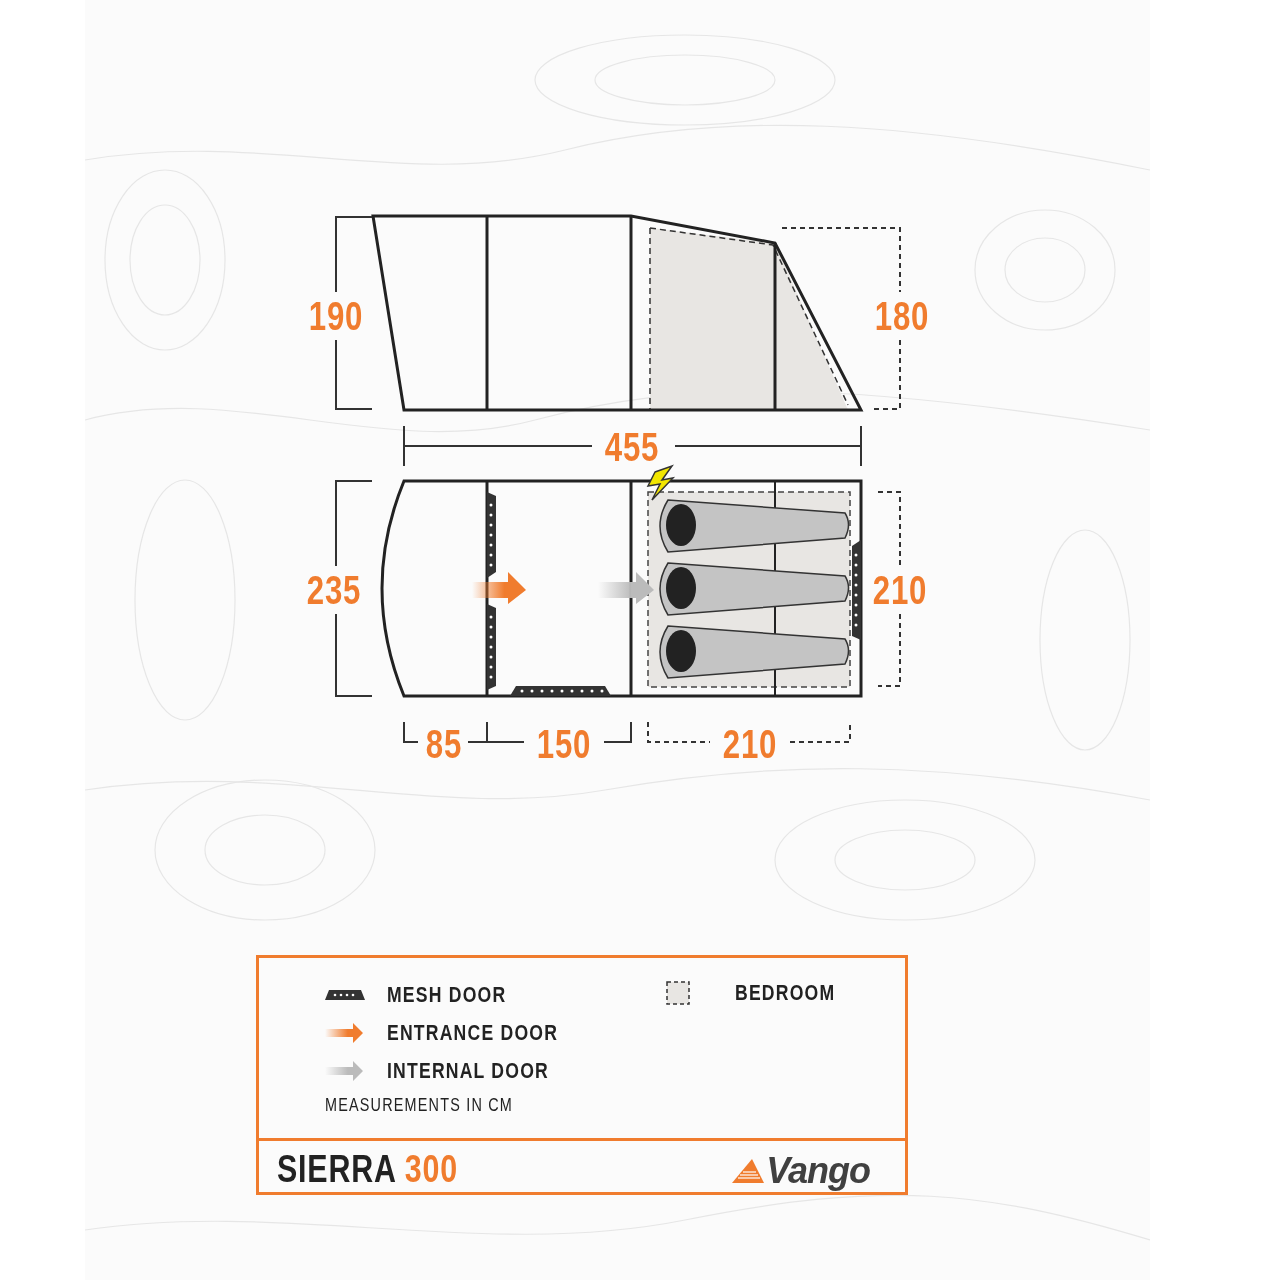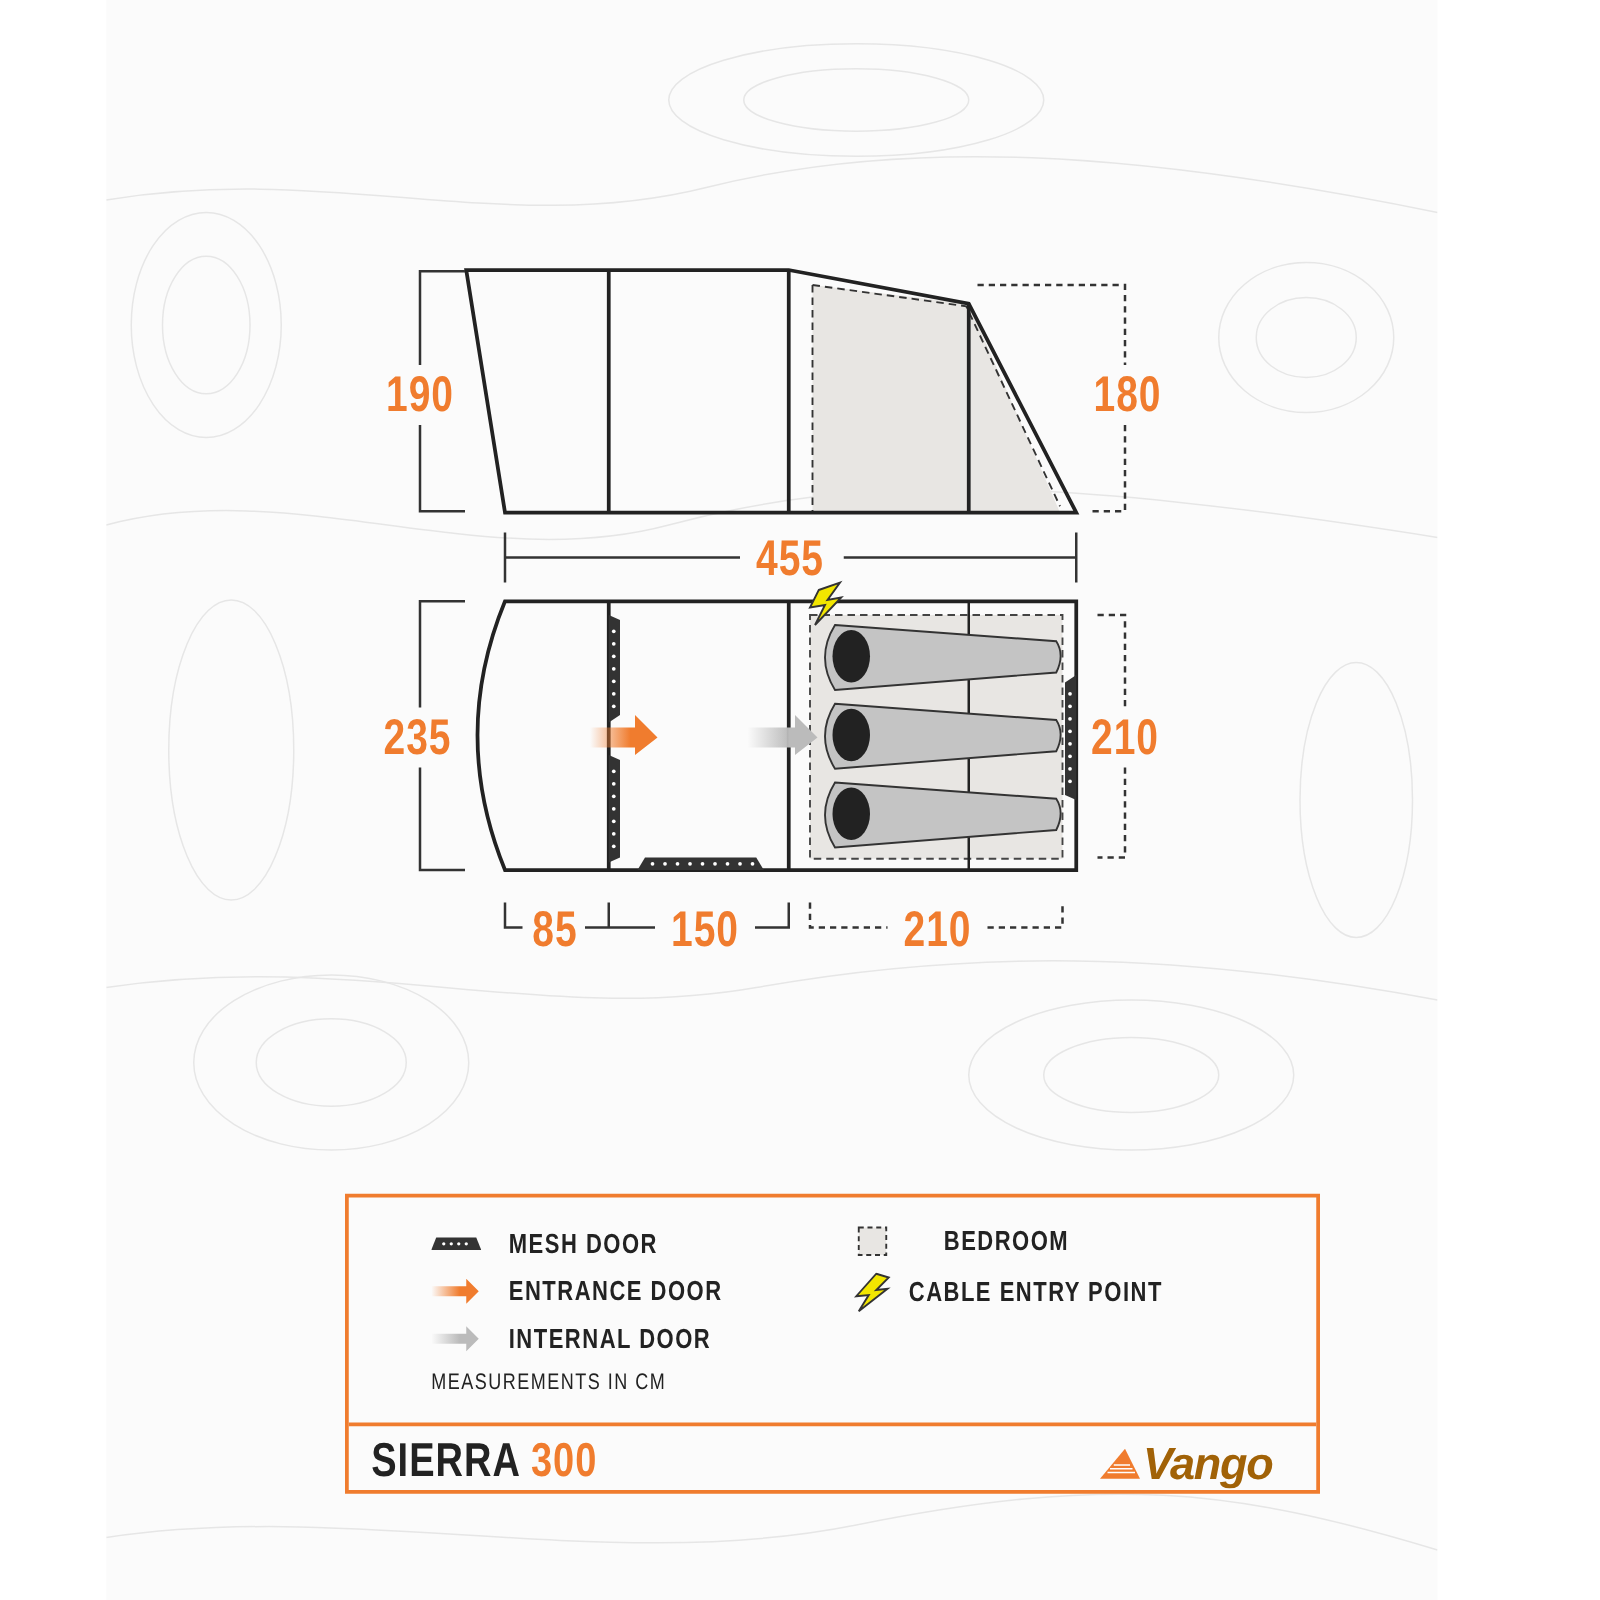--- a/index.html
+++ b/index.html
@@ -1,28 +1,28 @@
 <!DOCTYPE html>
 <html><head>
 <meta charset="utf-8">
 <style>
   html, body { margin:0; padding:0; }
   body { width:1280px; height:1280px; background:#ffffff; position:relative; overflow:hidden; font-family:"Liberation Sans", sans-serif; }
   .bg { position:absolute; left:85px; top:0; width:1065px; height:1280px; background:#fbfbfb; }
   .topo { position:absolute; left:0; top:0; }
   .dim { position:absolute; color:#f07c2e; font-family:"Liberation Sans", sans-serif; font-weight:bold; font-size:40px; letter-spacing:1px; transform:scaleX(0.78); transform-origin:center; line-height:1; text-align:center; }
-  .legend { position:absolute; left:276px; top:955px; width:780px; height:240px; border:3px solid #f07c2e; box-sizing:border-box; }
+  .legend { position:absolute; left:256px; top:955px; width:652px; height:240px; border:3px solid #f07c2e; box-sizing:border-box; }
   .legend .sep { position:absolute; left:0; right:0; top:180px; height:3px; background:#f07c2e; }
   .leg-item { position:absolute; display:flex; align-items:center; }
   .leg-label { font-family:"Liberation Sans", sans-serif; font-weight:bold; font-size:22px; color:#222; transform:scaleX(0.8); transform-origin:left center; letter-spacing:1.5px; white-space:nowrap; }
   .leg-note { position:absolute; left:66px; top:137px; font-size:18px; color:#222; transform:scaleX(0.8); transform-origin:left center; letter-spacing:1.5px; white-space:nowrap; }
   .title { position:absolute; left:18px; top:190px; font-weight:bold; font-size:38px; color:#222; transform:scaleX(0.8); transform-origin:left center; letter-spacing:1px; white-space:nowrap; }
   .title .num { color:#f07c2e; }
   .brand { position:absolute; right:35px; top:192px; display:flex; align-items:center; }
-  .brand-text { font-weight:bold; font-style:italic; font-size:36px; color:#a16207; letter-spacing:-1px; }
+  .brand-text { font-weight:bold; font-style:italic; font-size:36px; color:#404040; letter-spacing:-1px; }
 </style>
 </head>
 <body>
 
 <div class="bg">
   <svg class="topo" width="1065" height="1280">
     <g fill="none" stroke="#e6e6e6" stroke-width="1.2">
       <ellipse cx="80" cy="260" rx="60" ry="90"></ellipse>
         <ellipse cx="80" cy="260" rx="35" ry="55"></ellipse>
       <ellipse cx="960" cy="270" rx="70" ry="60"></ellipse>
@@ -207,26 +207,20 @@
     <span class="leg-label" style="margin-left:22px">INTERNAL DOOR</span>
   </div>
   <div class="leg-note">MEASUREMENTS IN CM</div>
 
   <div class="leg-item" style="left:406px;top:22px;gap:28px;">
     <svg width="26" height="26">
         <rect x="2" y="2" width="22" height="22" fill="#e8e6e3" stroke="#333" stroke-width="1.5" stroke-dasharray="4,3"></rect>
       </svg>
     <span class="leg-label" style="margin-left:16px">BEDROOM</span>
   </div>
-  <div class="leg-item" style="left:404px;top:60px;">
-    <svg width="30" height="32">
-        <polygon points="18,1 28,4 18,14 27,13 4,31 12,18 2,19" fill="#f2e600" stroke="#333" stroke-width="1.5"></polygon>
-      </svg>
-    <span class="leg-label" style="margin-left:14px">CABLE ENTRY POINT</span>
-  </div>
 
   <div class="sep"></div>
   <div class="title">
     <span>SIERRA</span>
     <span class="num">300</span>
   </div>
   <div class="brand">
     <svg width="36" height="28">
         <polygon points="22,2 34,26 2,26" fill="#f07c2e"></polygon>
         <g stroke="#fff" stroke-width="1.2">

